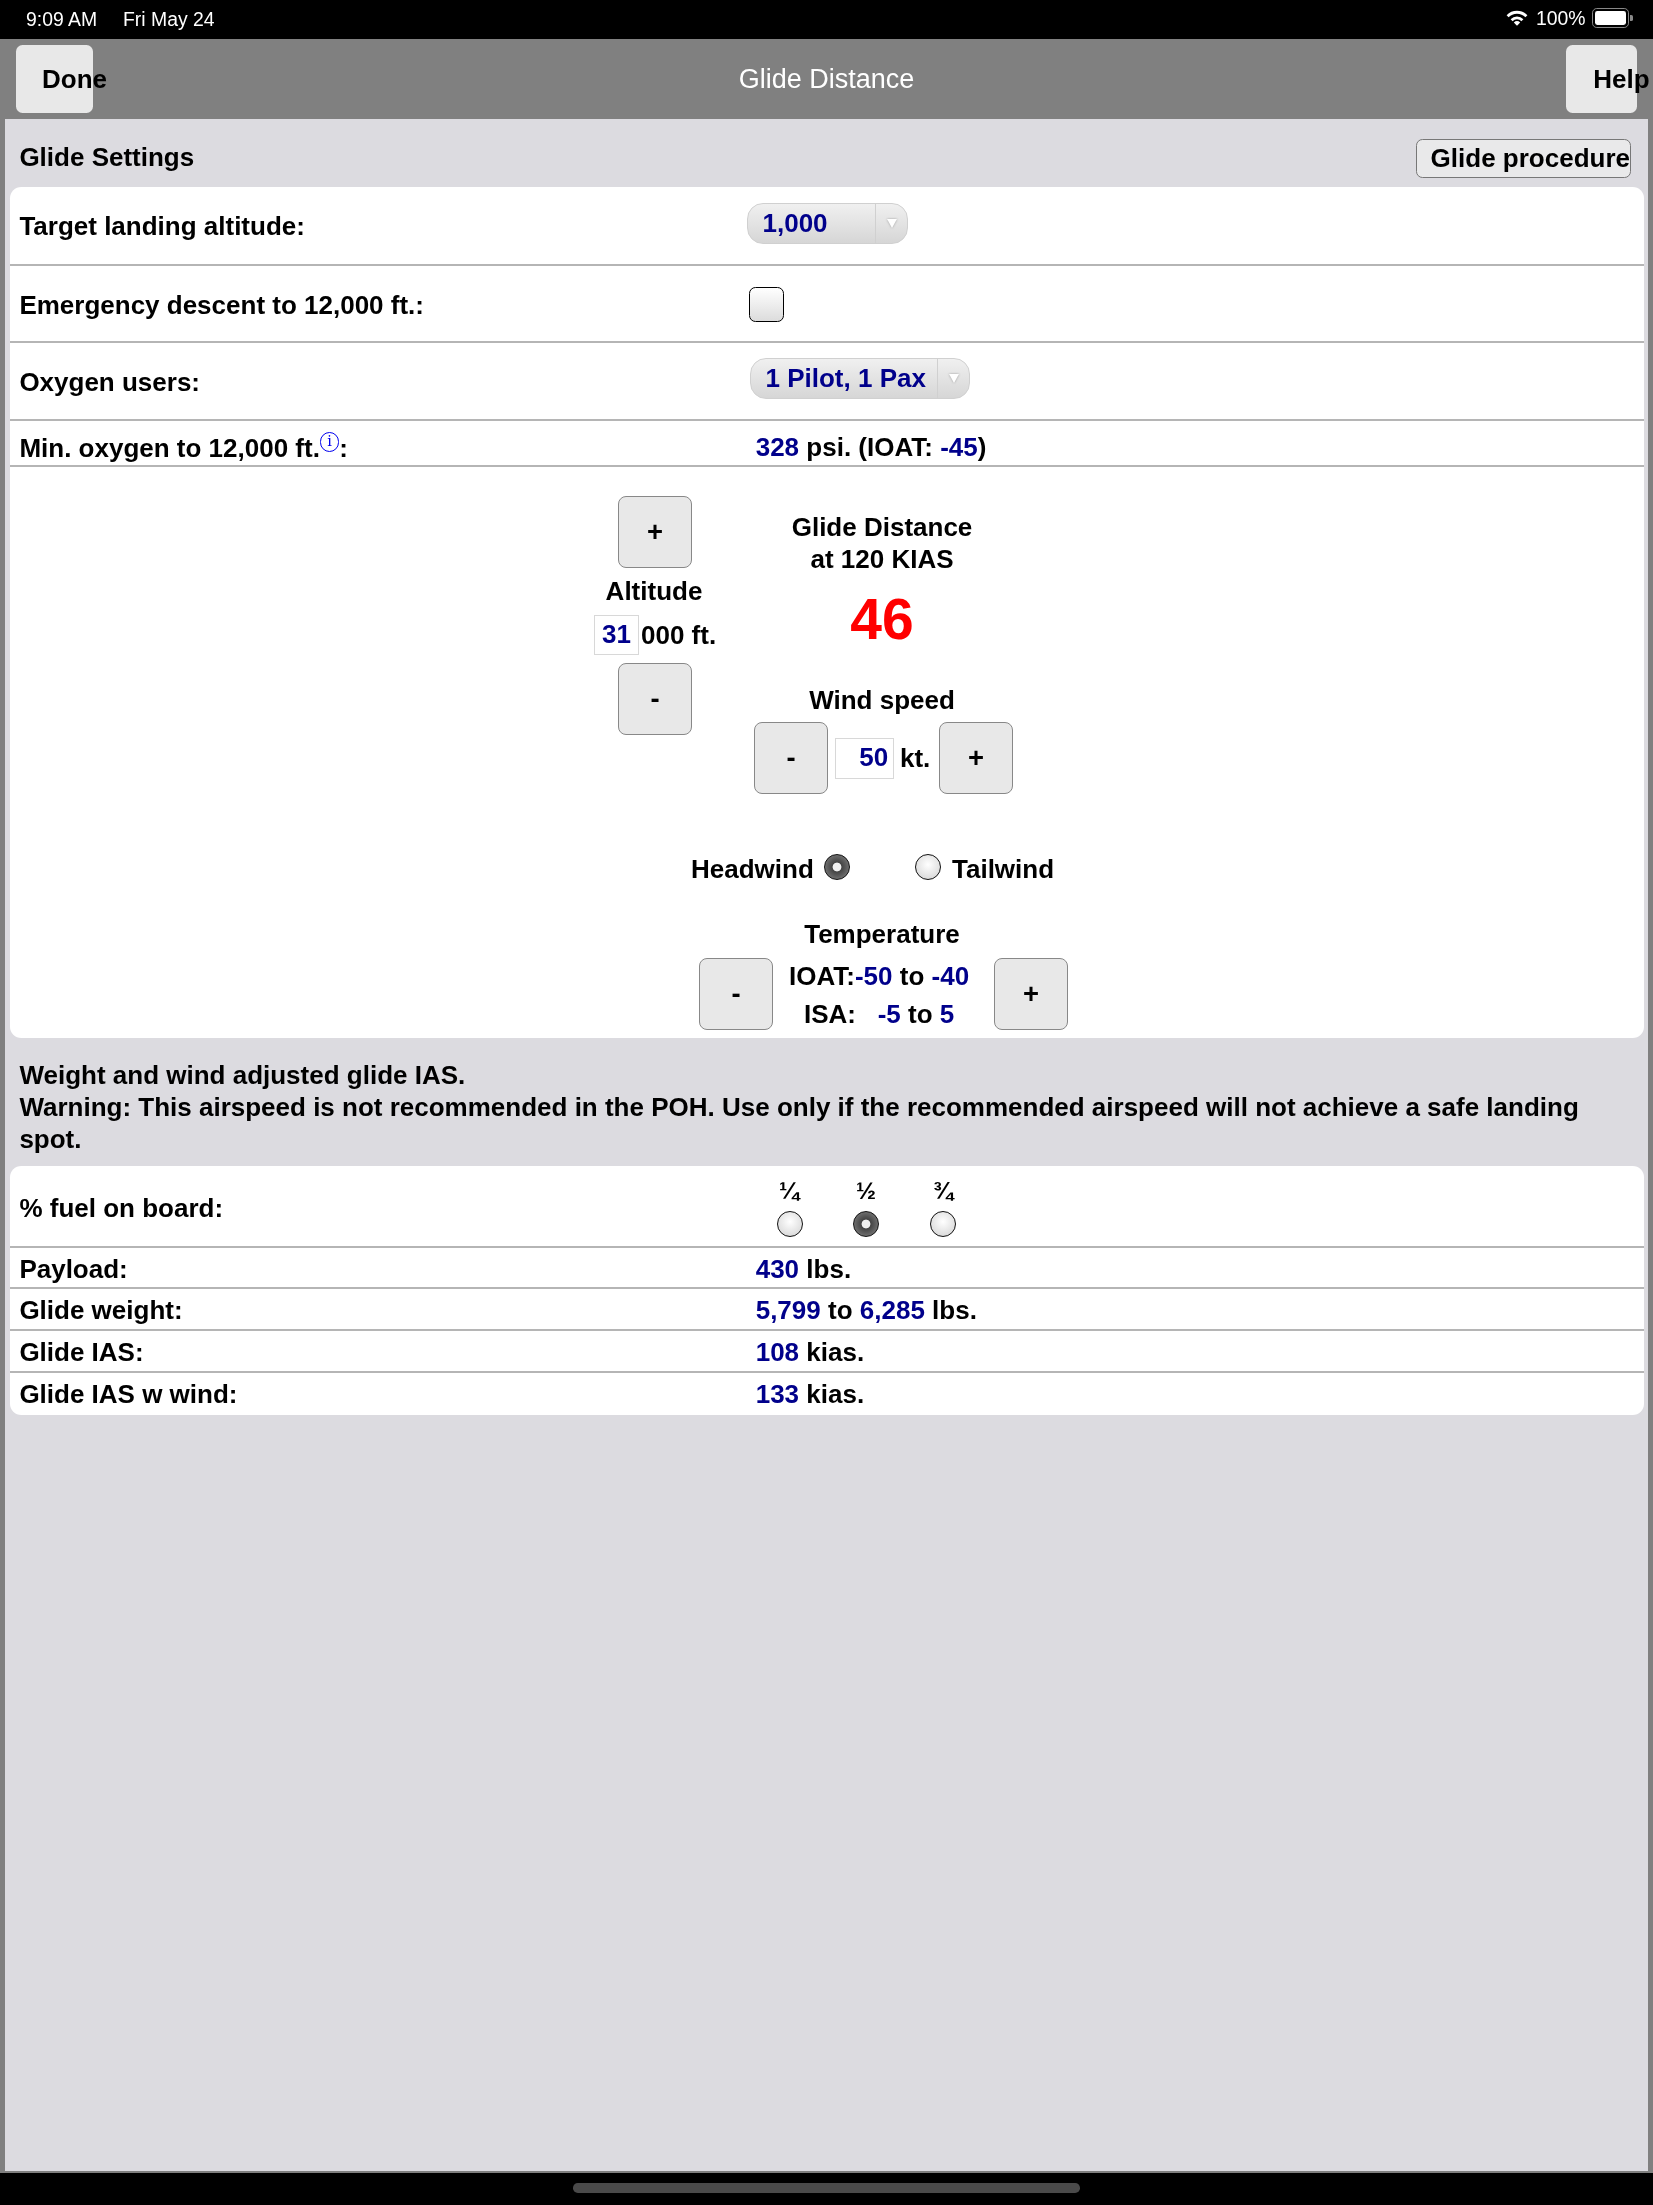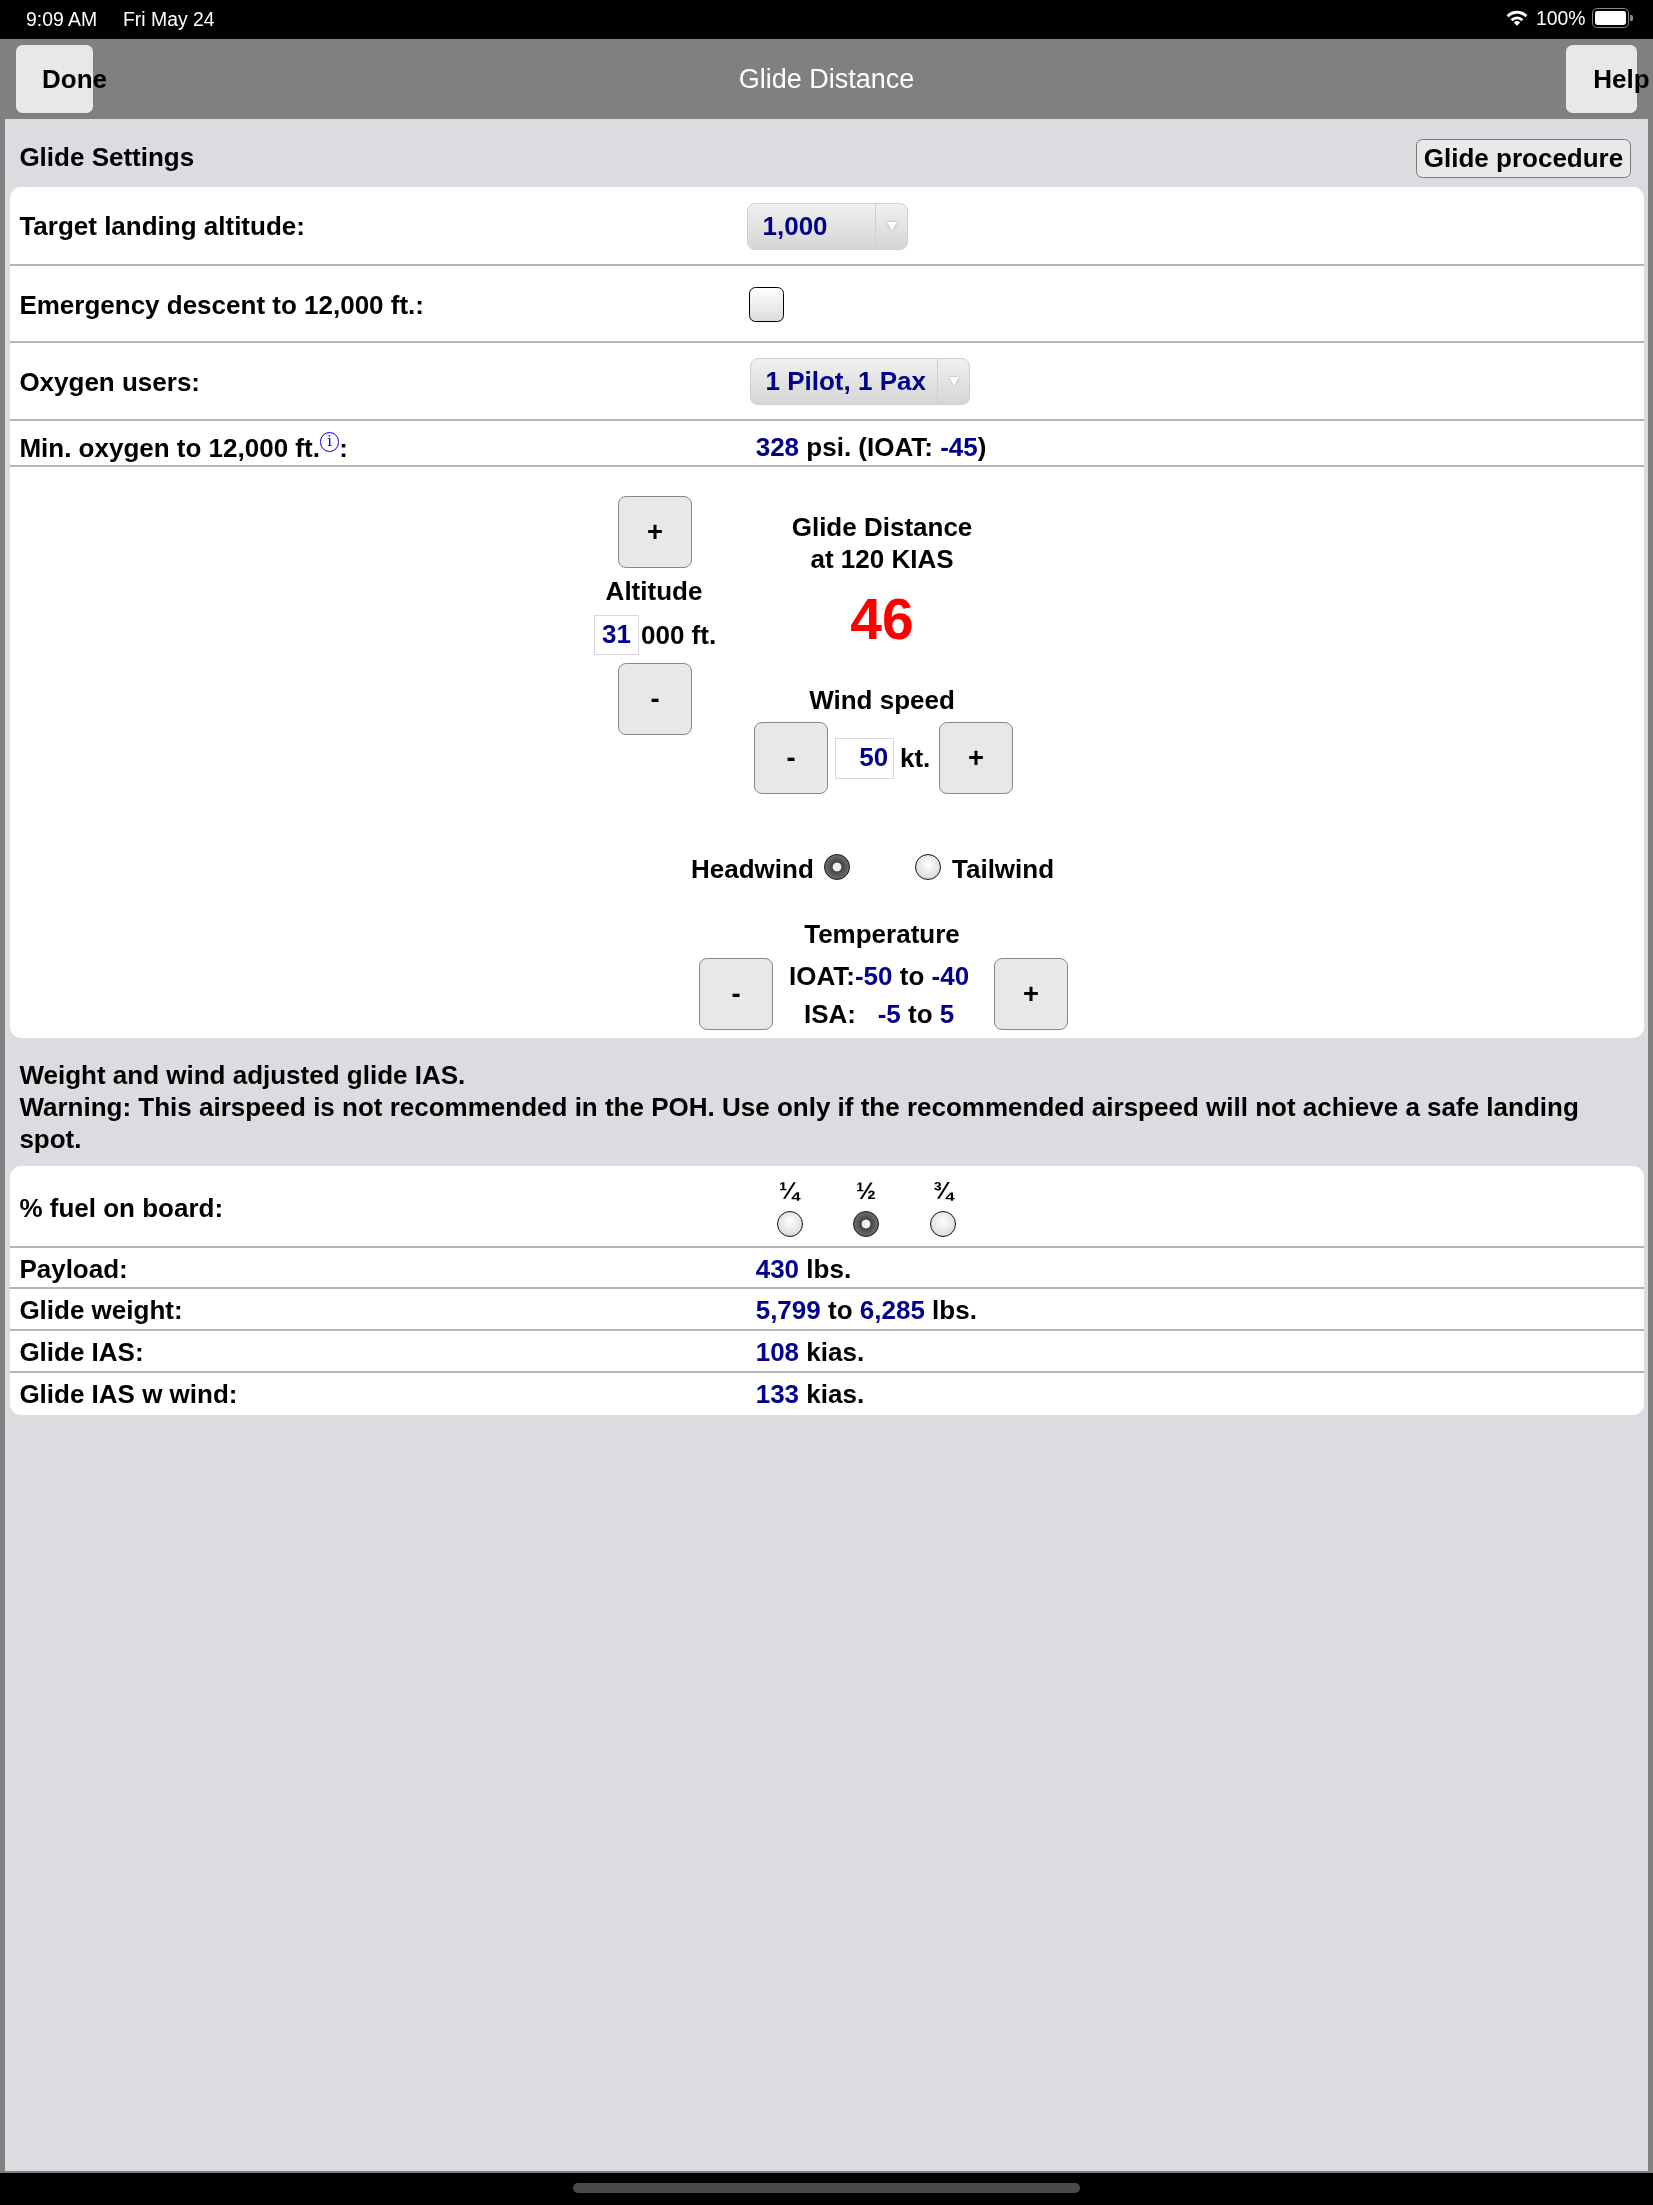--- a/index.html
+++ b/index.html
@@ -19,33 +19,33 @@
   
   #frame { left: 0; top: 39px; width: 1653px; height: 2134px; background: #808080; }
   #nav-title { left: 0; top: 39px; width: 1653px; height: 81px; line-height: 81px; text-align: center; color: #fff; font-size: 27px; }
   .nav-btn { top: 45px; height: 68px; background: #e8e8e8; border-radius: 6.5px; font-size: 26px; font-weight: bold; display: flex; align-items: center; justify-content: center; cursor: pointer; padding-left: 40px; }
   #done-btn { left: 16px; width: 77px; }
   #help-btn { left: 1566px; width: 71px; }
 
   #content { left: 4.8px; top: 119px; width: 1643px; height: 2052px; background: #dcdbe0; }
 
   #section-title { left: 19.4px; top: 142px; font-size: 26px; font-weight: bold; }
-  #glide-proc-btn { left: 1416px; top: 139px; width: 215px; height: 39px; background: #e9e9ea; border: 1.6px solid #777; border-radius: 6.5px; font-size: 26px; font-weight: bold; text-align: center; line-height: 36px; cursor: pointer; }
+  #glide-proc-btn { left: 1416px; top: 139px; width: 215px; height: 39px; background: #e9e9ea; border: 1.6px solid #777; border-radius: 6.5px; font-size: 26px; font-weight: bold; text-align: right; line-height: 36px; cursor: pointer; }
 
   .card { left: 9.7px; width: 1634px; background: #fff; border-radius: 11.3px; }
   #card1 { top: 187px; height: 851px; }
   #card2 { top: 1166px; height: 249px; }
 
   .row { position: absolute; left: 9.7px; width: 1634px; }
   .row .label { position: absolute; left: 9.7px; font-size: 26px; font-weight: bold; }
   .sep { position: absolute; left: 9.7px; width: 1634px; height: 2.4px; background: #b5b5b5; }
   .val { color: #00008b; }
   .valtext { position: absolute; left: 746px; font-size: 26px; font-weight: bold; white-space: nowrap; }
 
-  .select { position: absolute; height: 47px; border-radius: 8px; background: linear-gradient(#f0f0f0, #d6d6d6); border: 0.8px solid #d0d0d0; display: flex; align-items: center; cursor: pointer; }
+  .select { position: absolute; height: 41px; border-radius: 16px; background: linear-gradient(#f0f0f0, #d6d6d6); border: 0.8px solid #d0d0d0; display: flex; align-items: center; cursor: pointer; }
   .select .sv { color: #00008b; font-size: 26px; font-weight: bold; padding-left: 14.5px; flex: 1; }
   .select .arrow { width: 32px; height: 100%; border-left: 0.8px solid #d0d0d0; display: flex; align-items: center; justify-content: center; color: #fff; font-size: 14.5px; }
   .select .arrow span { width: 0; height: 0; border-left: 5.7px solid transparent; border-right: 5.7px solid transparent; border-top: 9.7px solid #fff; filter: drop-shadow(0 0 0.8px #999); }
 
   .checkbox { position: absolute; left: 749px; top: 287px; width: 35px; height: 35px; border: 1.6px solid #000; border-radius: 6.5px; background: linear-gradient(#fff, #dcdcdc); cursor: pointer; }
 
   .info-icon { display: inline-block; width: 19.4px; height: 19.4px; border: 1.6px solid #0000ee; border-radius: 50%; color: #0000ee; font-size: 14.5px; line-height: 16px; text-align: center; font-weight: normal; vertical-align: 11.3px; font-family: "DejaVu Serif", serif; cursor: pointer; }
 
   .stepbtn { position: absolute; width: 74px; height: 72px; background: #e8e8e8; border: 1.6px solid #888; border-radius: 8px; font-size: 27.4px; font-weight: bold; text-align: center; line-height: 69px; cursor: pointer; }
 

